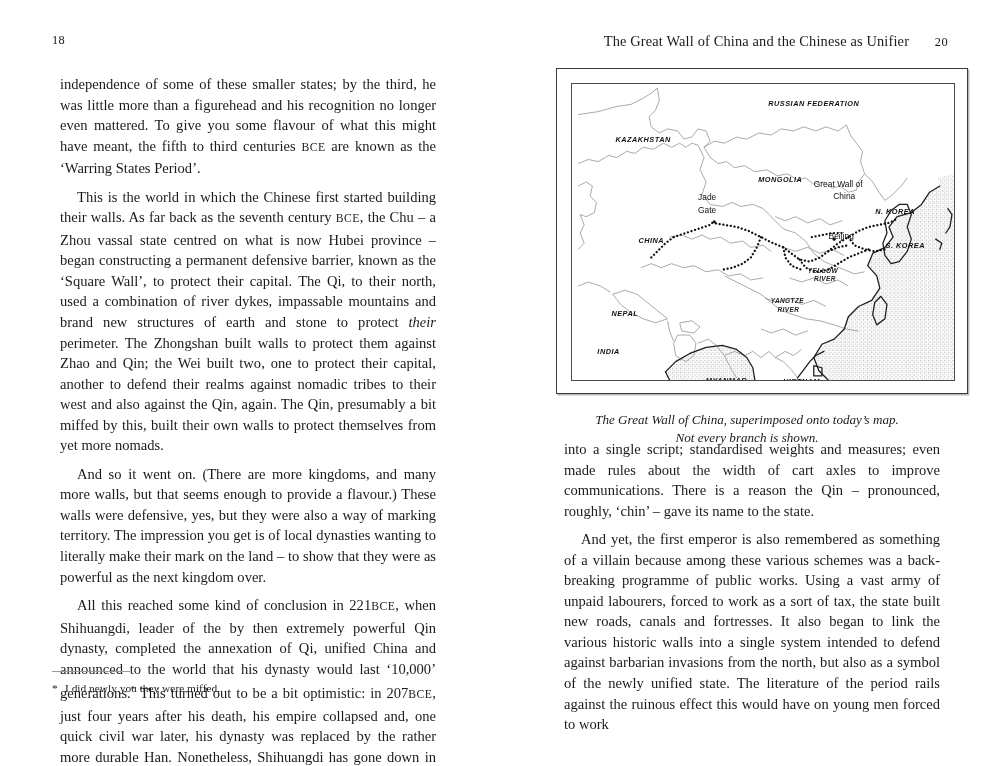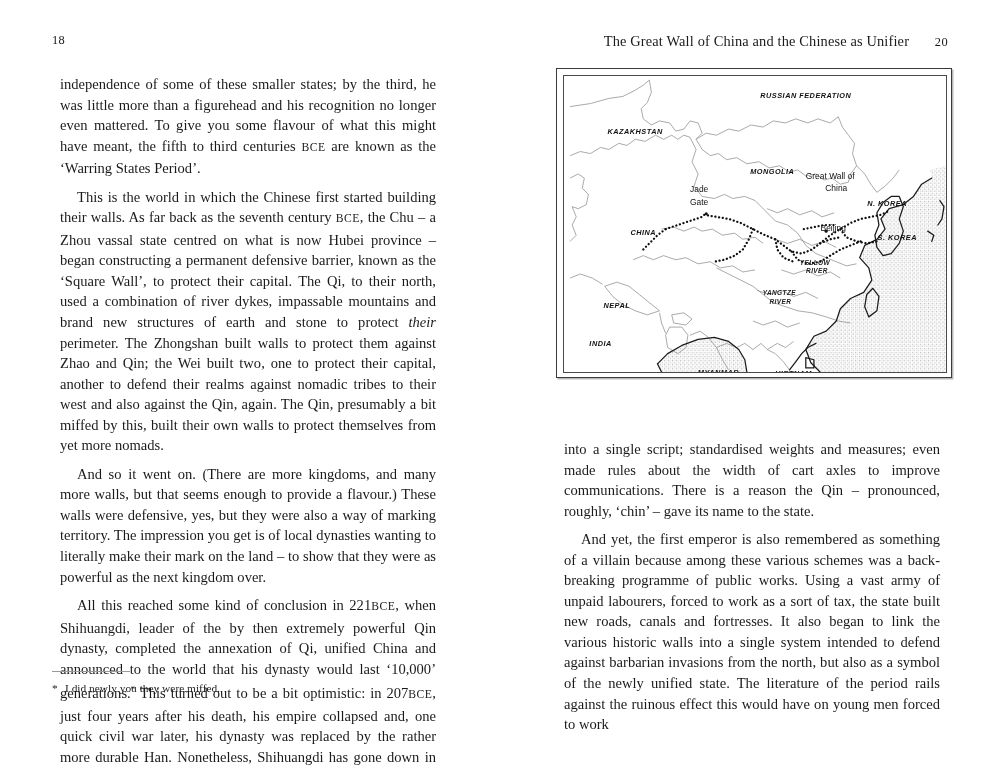--- a/index.html
+++ b/index.html
@@ -100,21 +100,21 @@
     position: absolute;
     left: 556px;
     top: 68px;
     width: 388px;
   }
   .map-frame {
     position: relative;
     width: 382px;
     height: 296px;
     border: 1px solid #3a3a3a;
-    padding: 6px;
+    padding: 14px;
     background: #ffffff;
     box-shadow: 1.5px 1.5px 0 0 #b9b9b9;
   }
   .map-inner {
     position: relative;
     width: 100%;
     height: 100%;
     border: 1px solid #4a4a4a;
     overflow: hidden;
     background: #ffffff;
@@ -326,20 +326,24 @@
               <text x="268" y="113" text-anchor="middle" font-size="8.3" fill="#111">China</text>
               <text x="133" y="114" text-anchor="middle" font-size="8.3" fill="#111">Jade</text>
               <text x="133" y="126" text-anchor="middle" font-size="8.3" fill="#111">Gate</text>
               <text x="265" y="152" text-anchor="middle" font-size="8.3" fill="#111">Beijing</text>
             </g>
           </g>
         </svg>
       </div>
     </div>
 
+    <div class="caption">
+      <div>The Great Wall of China, superimposed onto today’s map.</div>
+      <div>Not every branch is shown.</div>
+    </div>
   </div>
 
   <div class="column col-right">
     <p>into a single script; standardised weights and measures; even made rules about the width of cart axles to improve communications. There is a reason the Qin – pronounced, roughly, ‘chin’ – gave its name to the state.</p>
     <p>And yet, the first emperor is also remembered as something of a villain because among these various schemes was a back-breaking programme of public works. Using a vast army of unpaid labourers, forced to work as a sort of tax, the state built new roads, canals and fortresses. It also began to link the various historic walls into a single system intended to defend against barbarian invasions from the north, but also as a symbol of the newly unified state. The literature of the period rails against the ruinous effect this would have on young men forced to work</p>
   </div>
 
 </div>
 
 </body></html>

